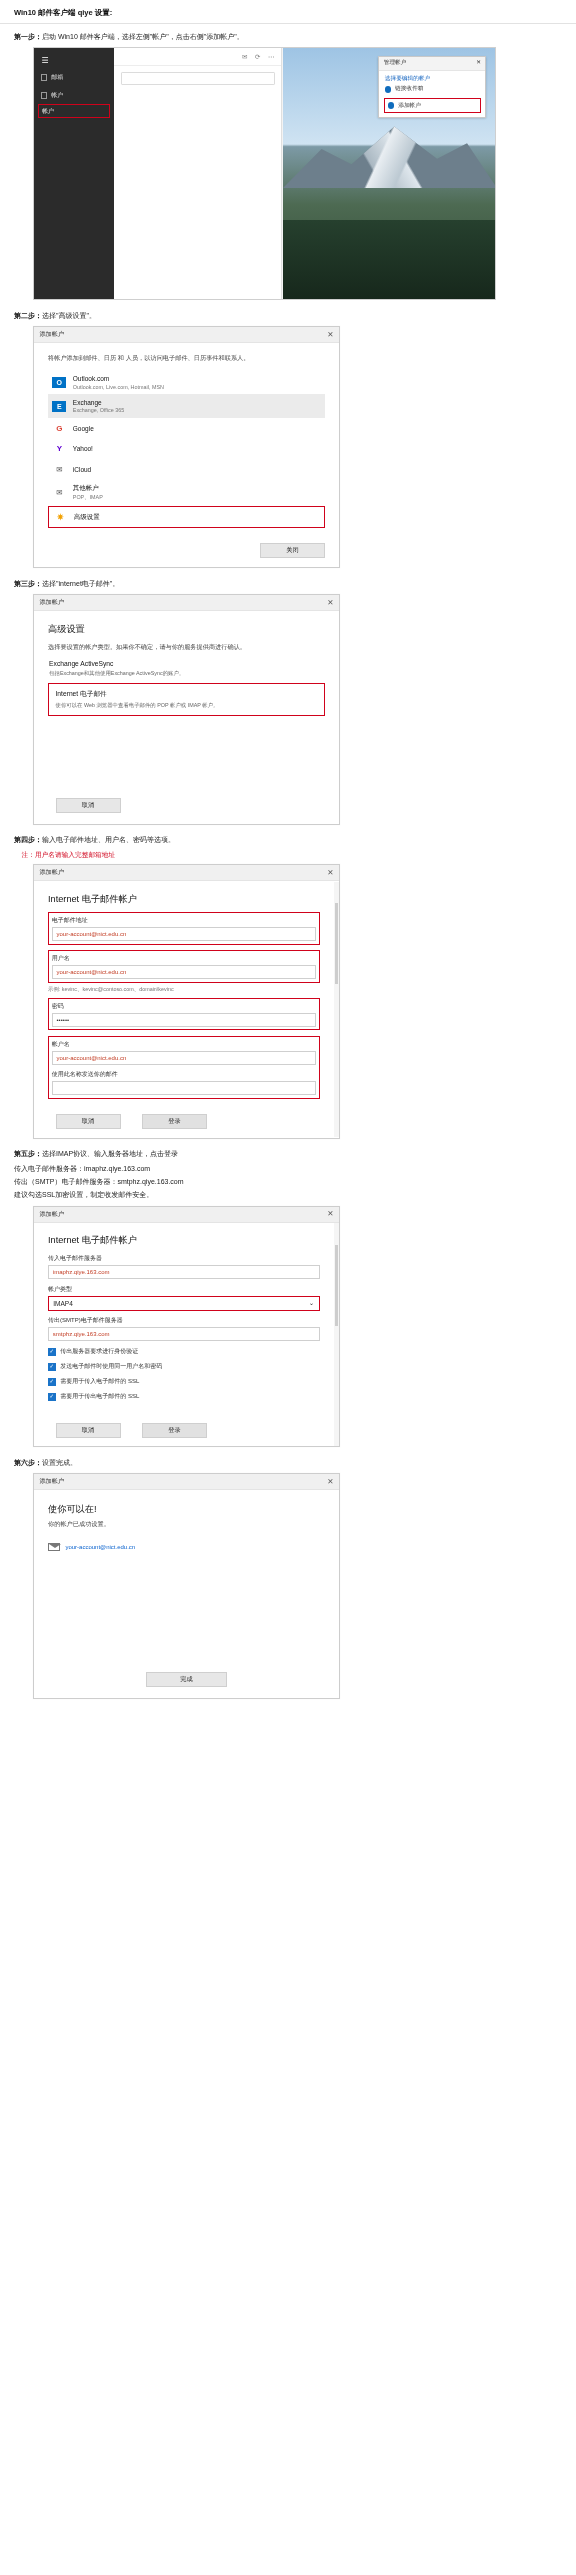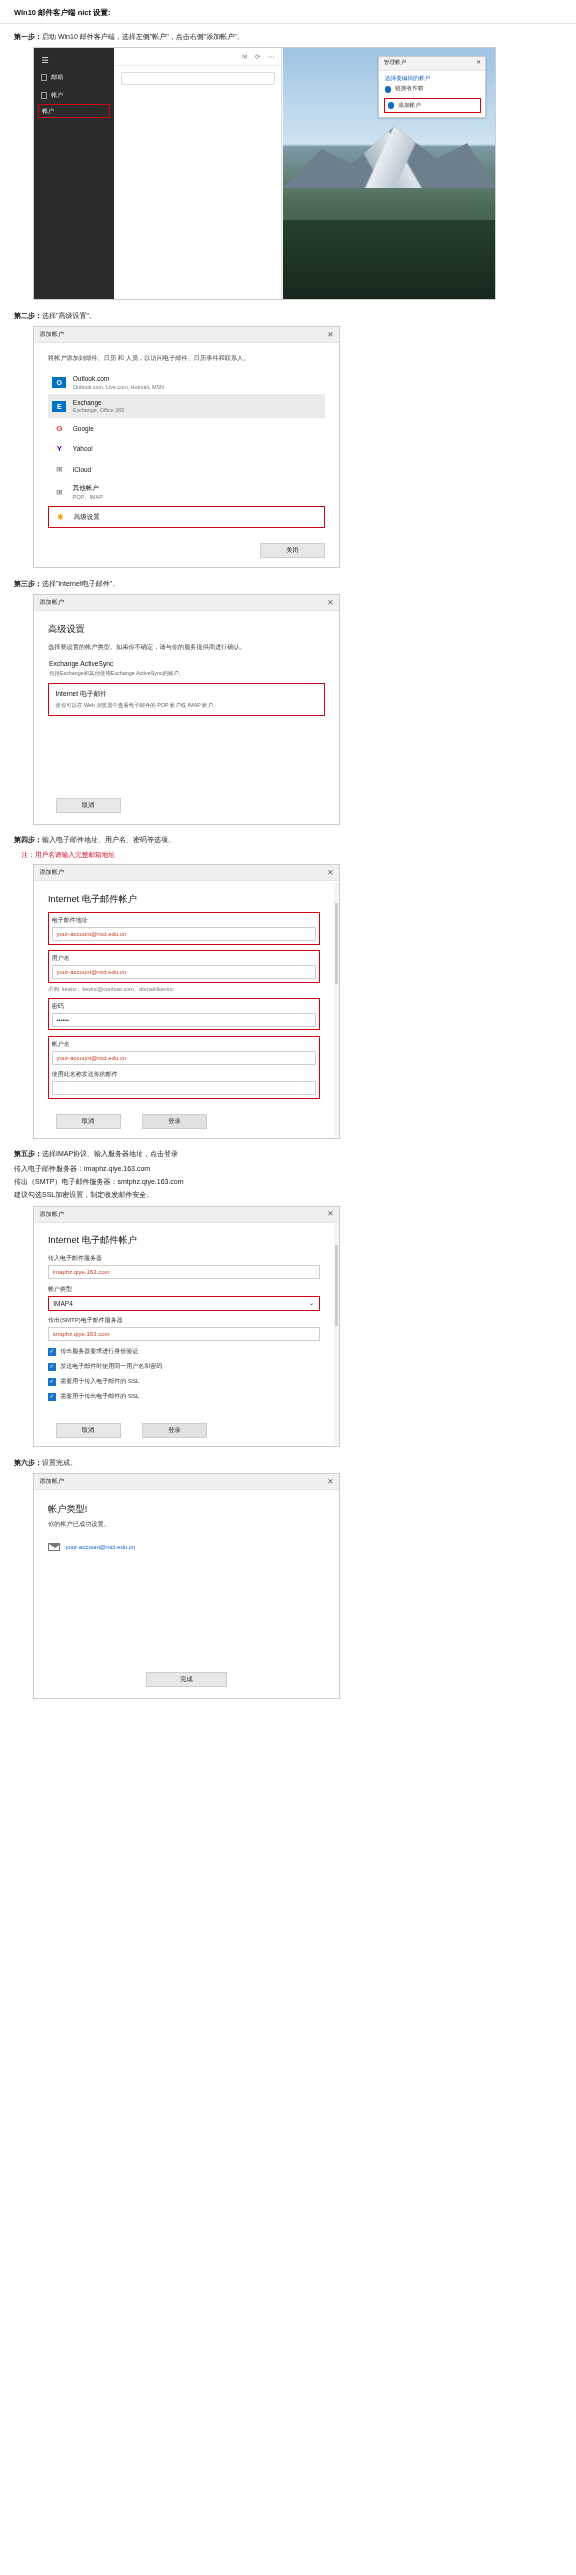--- a/index.html
+++ b/index.html
@@ -232,21 +232,21 @@
     content: ""; position: absolute; left: 0; top: 0; width: 0; height: 0;
     border-left: 6px solid transparent; border-right: 6px solid transparent;
     border-top: 4.3px solid #777;
   }
 </style>
 </head>
 <body>
 
 <div class="page">
 
-  <h1 class="doc-title">Win10 邮件客户端 nict 设置:</h1>
+  <h1 class="doc-title">Win10 邮件客户端 qiye 设置:</h1>
   <div class="hr"></div>
 
   <div class="step-block">
     <div class="step-label">
       <b>第一步：</b><span>启动 Win10 邮件客户端，选择左侧"帐户"，点击右侧"添加帐户"。</span>
     </div>
     <div class="shot-wrap">
       <div class="win1">
         <div class="win1-left">
           <div class="w1-hamb">☰</div>
@@ -502,21 +502,21 @@
     <div class="step-label">
       <b>第六步：</b><span>设置完成。</span>
     </div>
     <div class="shot-wrap">
       <div class="dlg" style="width:307px;height:226px;position:relative;">
         <div class="dlg-title">
           <span>添加帐户</span>
           <span class="dlg-close">✕</span>
         </div>
         <div class="dlg-body">
-          <div class="done-h">帐户类型!</div>
+          <div class="done-h">使你可以在!</div>
           <div class="done-p">你的帐户已成功设置。</div>
           <div class="mail-row">
             <span class="env"></span>
             <span class="blue" style="font-size:6px;">your-account@nict.edu.cn</span>
           </div>
         </div>
         <div class="dlg-footer" style="position:absolute;left:0;right:0;bottom:2.2px;justify-content:center;">
           <div class="btn wide">完成</div>
         </div>
       </div>

